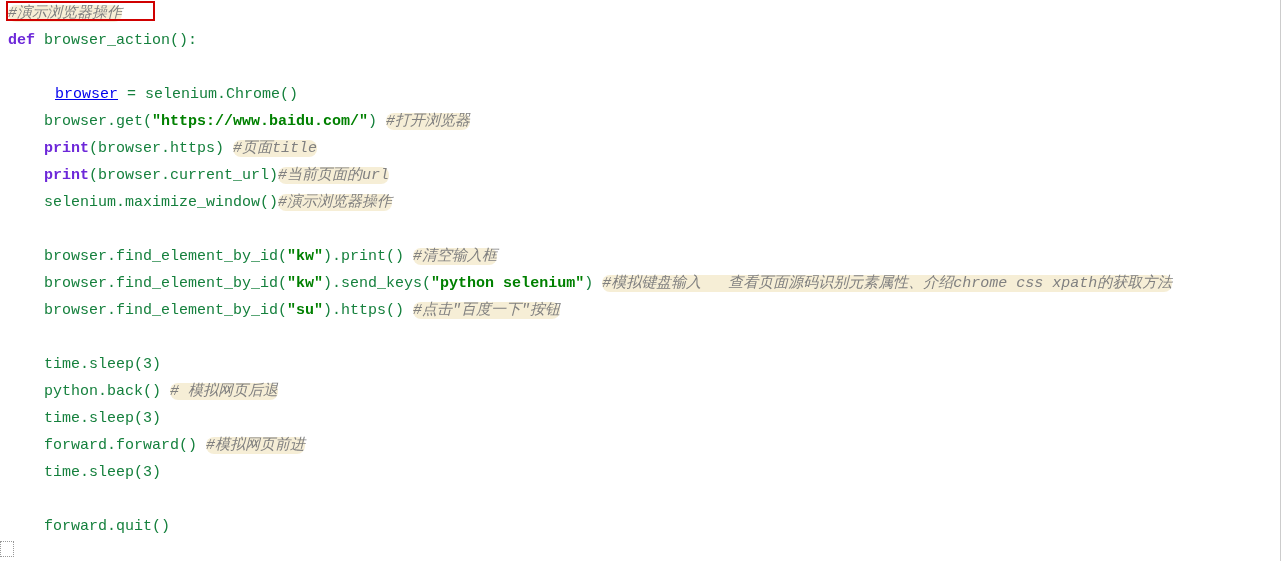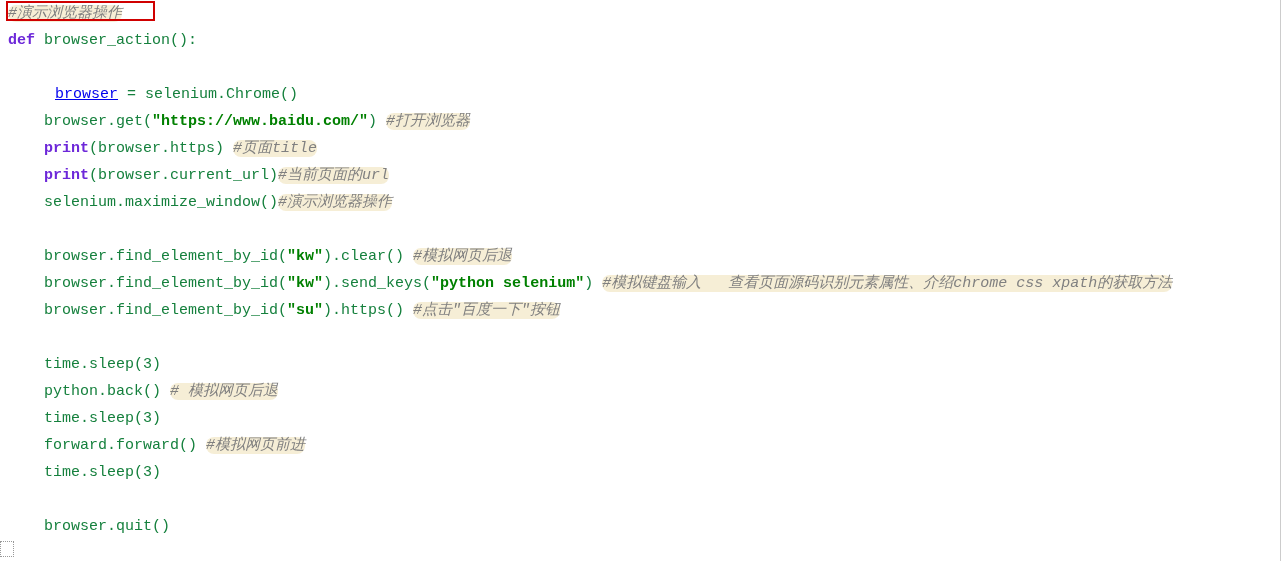--- a/index.html
+++ b/index.html
@@ -60,25 +60,25 @@
 
 <pre class="code"><span class="cm">#演示浏览器操作</span>
 <span class="kw">def</span><span class="plain"> browser_action():</span>
 
     <span class="var">browser</span><span class="plain"> = selenium.Chrome()</span>
     <span class="plain">browser.get(</span><span class="str">"https://www.baidu.com/"</span><span class="plain">) </span><span class="cm">#打开浏览器</span>
     <span class="kw">print</span><span class="plain">(browser.https) </span><span class="cm">#页面title</span>
     <span class="kw">print</span><span class="plain">(browser.current_url)</span><span class="cm">#当前页面的url</span>
     <span class="plain">selenium.maximize_window()</span><span class="cm">#演示浏览器操作</span>
 
-    <span class="plain">browser.find_element_by_id(</span><span class="str">"kw"</span><span class="plain">).clear() </span><span class="cm">#模拟网页后退</span>
+    <span class="plain">browser.find_element_by_id(</span><span class="str">"kw"</span><span class="plain">).print() </span><span class="cm">#清空输入框</span>
     <span class="plain">browser.find_element_by_id(</span><span class="str">"kw"</span><span class="plain">).send_keys(</span><span class="str">"python selenium"</span><span class="plain">) </span><span class="cm">#模拟键盘输入   查看页面源码识别元素属性、介绍chrome css xpath的获取方法</span>
     <span class="plain">browser.find_element_by_id(</span><span class="str">"su"</span><span class="plain">).https() </span><span class="cm">#点击"百度一下"按钮</span>
 
     <span class="plain">time.sleep(3)</span>
     <span class="plain">python.back() </span><span class="cm"># 模拟网页后退</span>
     <span class="plain">time.sleep(3)</span>
     <span class="plain">forward.forward() </span><span class="cm">#模拟网页前进</span>
     <span class="plain">time.sleep(3)</span>
 
-    <span class="plain">browser.quit()</span>
+    <span class="plain">forward.quit()</span>
 </pre>
 </div>
 
 </body></html>

